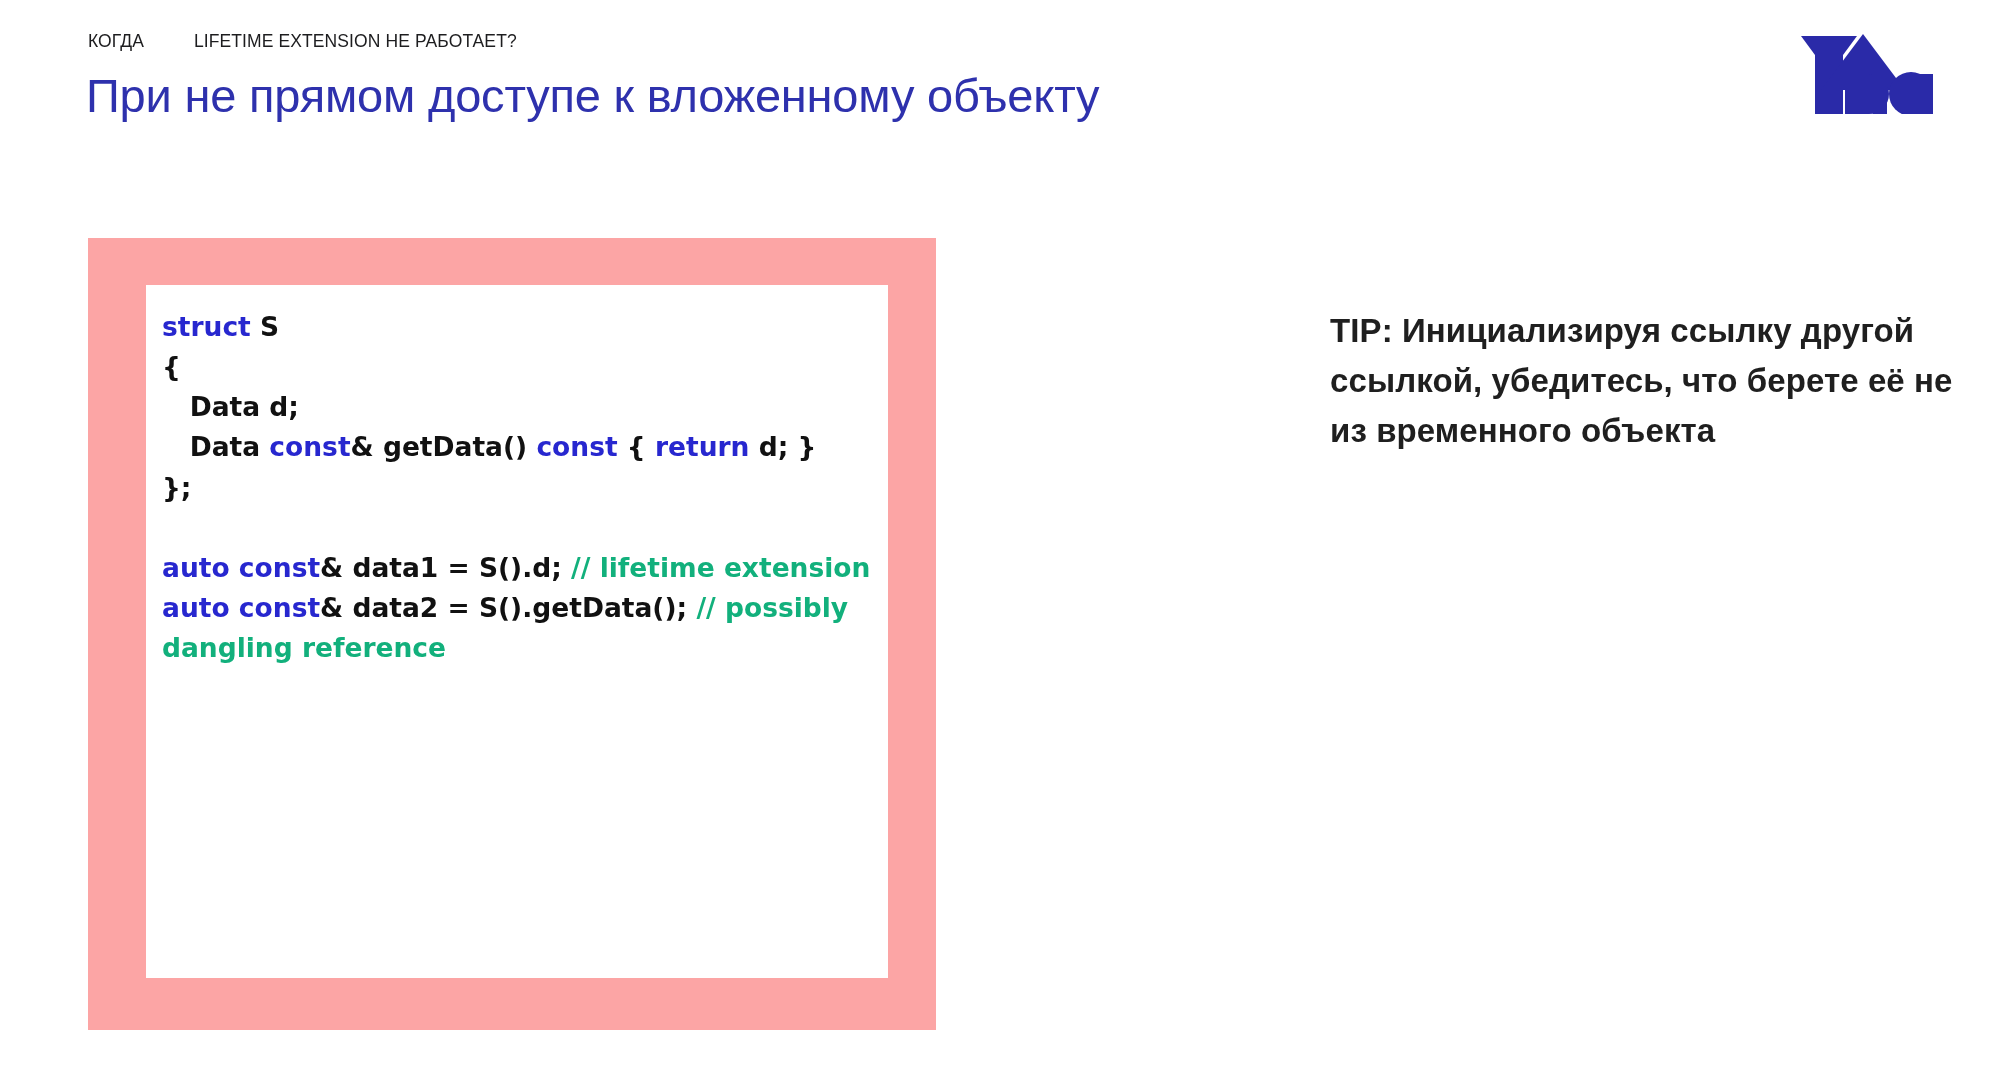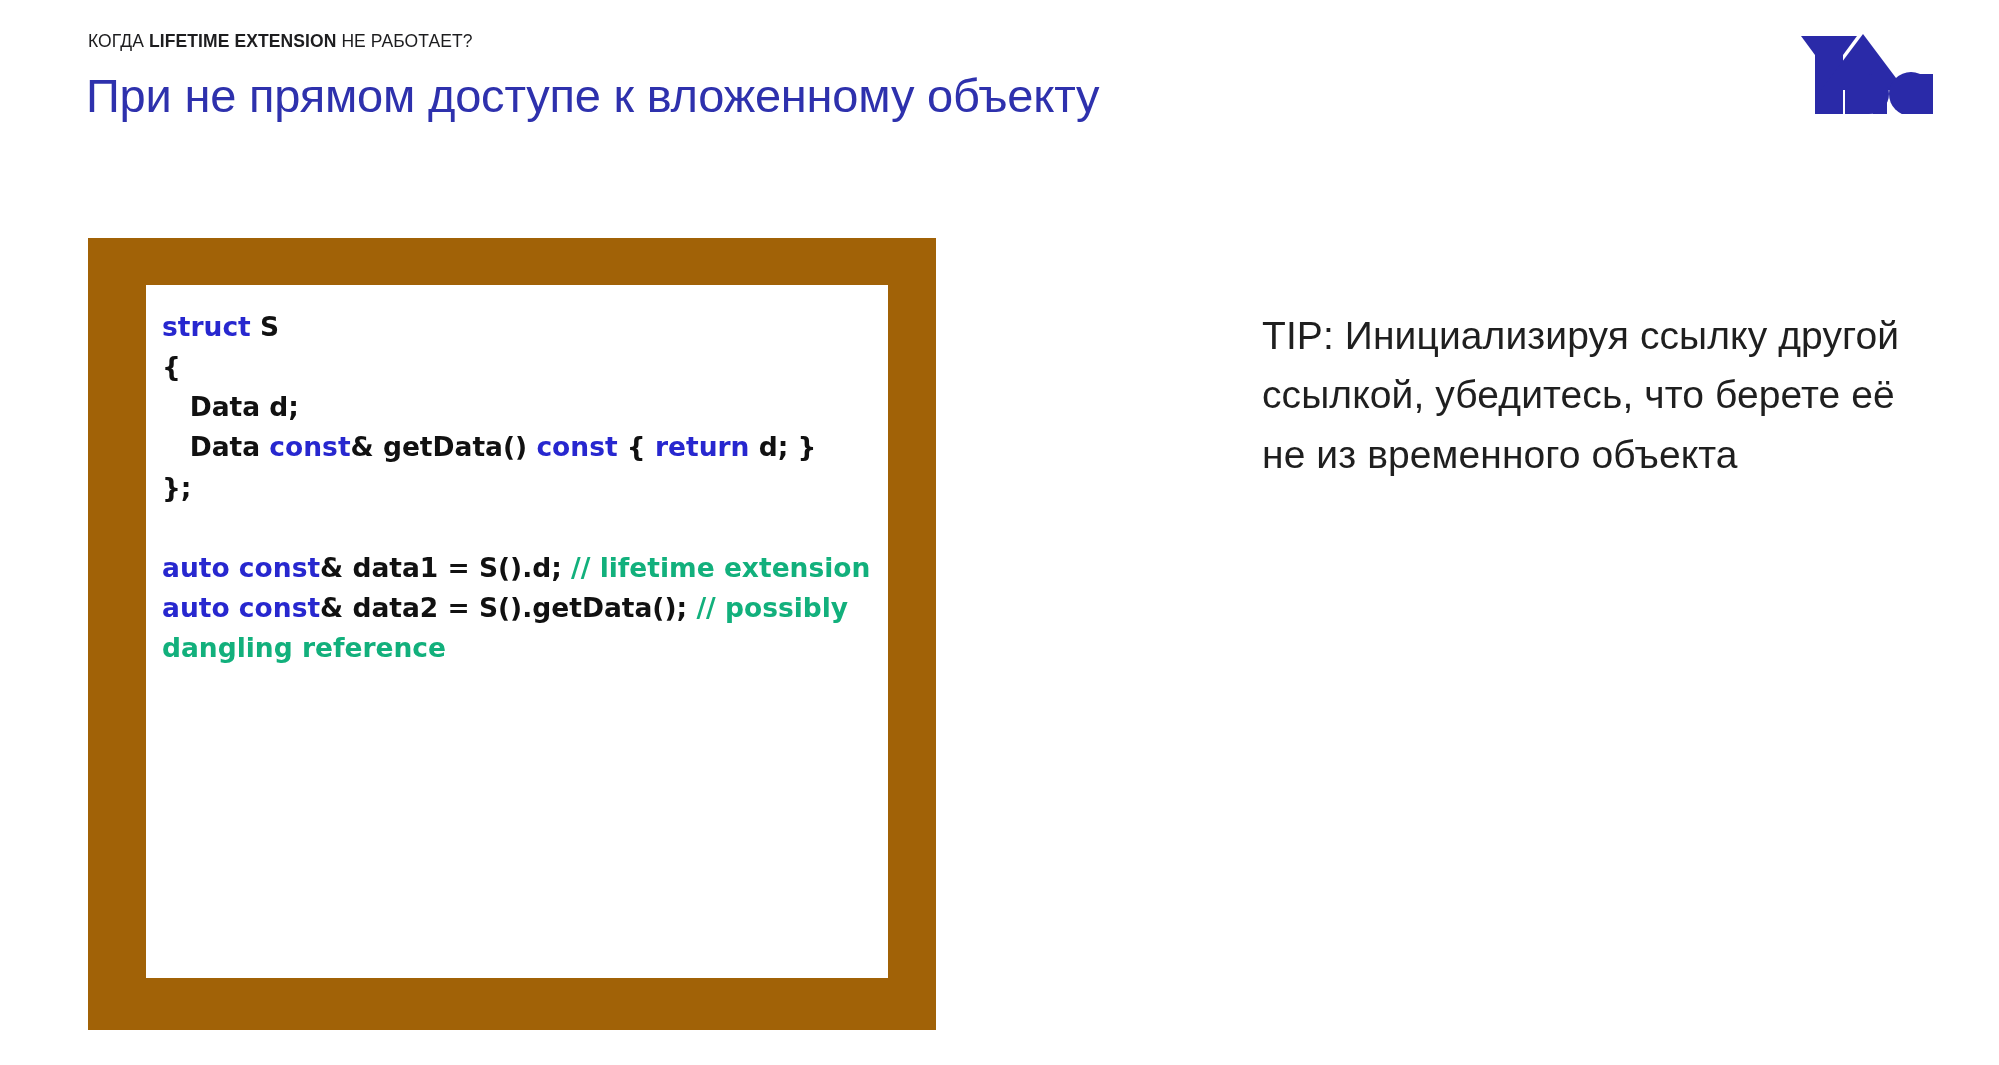--- a/index.html
+++ b/index.html
@@ -19,21 +19,22 @@
   .eyebrow {
     position: absolute;
     left: 88px;
     top: 31px;
     font-size: 17.5px;
     letter-spacing: 0.1px;
     color: #1d1d1f;
     white-space: nowrap;
   }
   .eyebrow .em {
-    font-weight: 700;
+    font-weight: 400;
+    margin-left: 45px;
   }
   .eyebrow .norm {
     font-weight: 400;
   }
 
   .slide-title {
     position: absolute;
     left: 86px;
     top: 58px;
     font-size: 47px;
@@ -54,21 +55,21 @@
     height: 86px;
   }
 
   
   .code-panel {
     position: absolute;
     left: 88px;
     top: 238px;
     width: 848px;
     height: 792px;
-    background: #a16207;
+    background: #fca5a5;
   }
   .code-card {
     position: absolute;
     left: 58px;
     top: 47px;
     width: 742px;
     height: 693px;
     background: #ffffff;
   }
   .code-body {
@@ -90,27 +91,27 @@
   .code-line.blank {
     height: 40px;
   }
   .kw   { color: #2727cf; }
   .cmt  { color: #12b07c; }
   .plain{ color: #111111; }
 
   
   .tip {
     position: absolute;
-    left: 1262px;
+    left: 1330px;
     top: 306px;
     width: 660px;
-    font-size: 39px;
+    font-size: 33px;
     line-height: 1.52;
     color: #1f1f1f;
-    font-weight: 400;
+    font-weight: 700;
     letter-spacing: 0.1px;
   }
 </style>
 </head>
 <body>
 
 <div class="eyebrow">
   <span class="norm">КОГДА </span><span class="em">LIFETIME EXTENSION</span><span class="norm"> НЕ РАБОТАЕТ?</span>
 </div>
 

